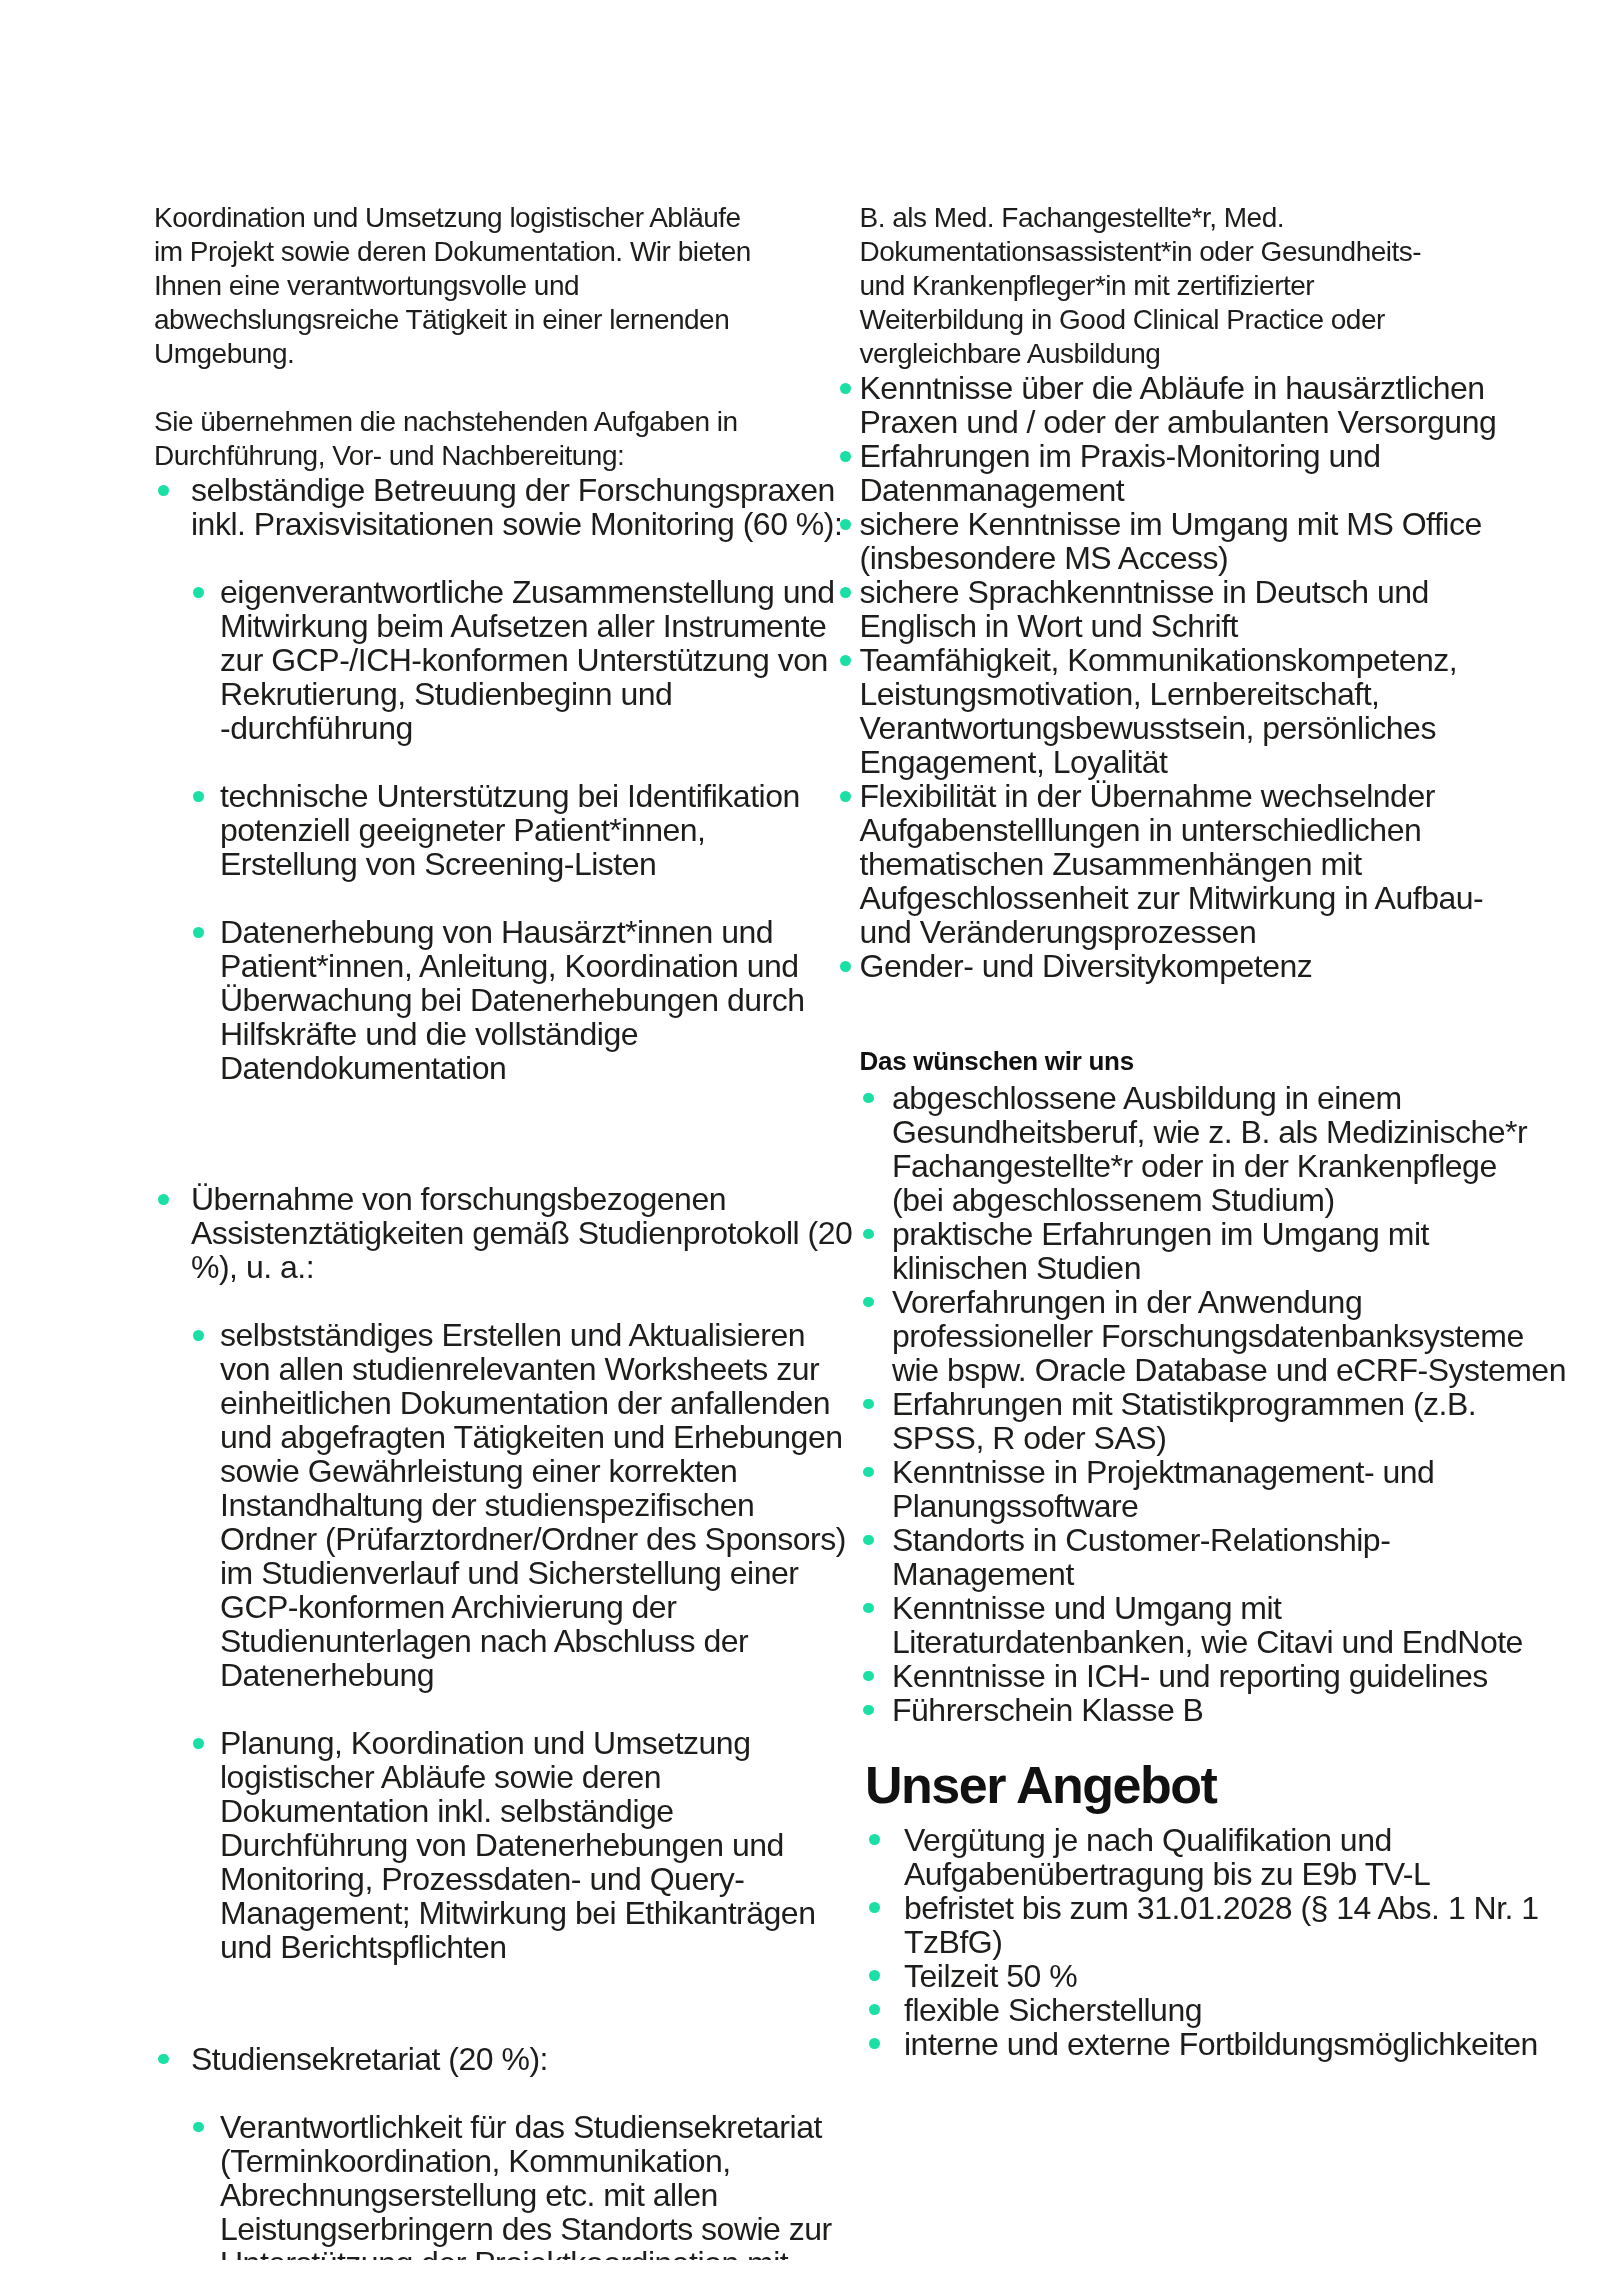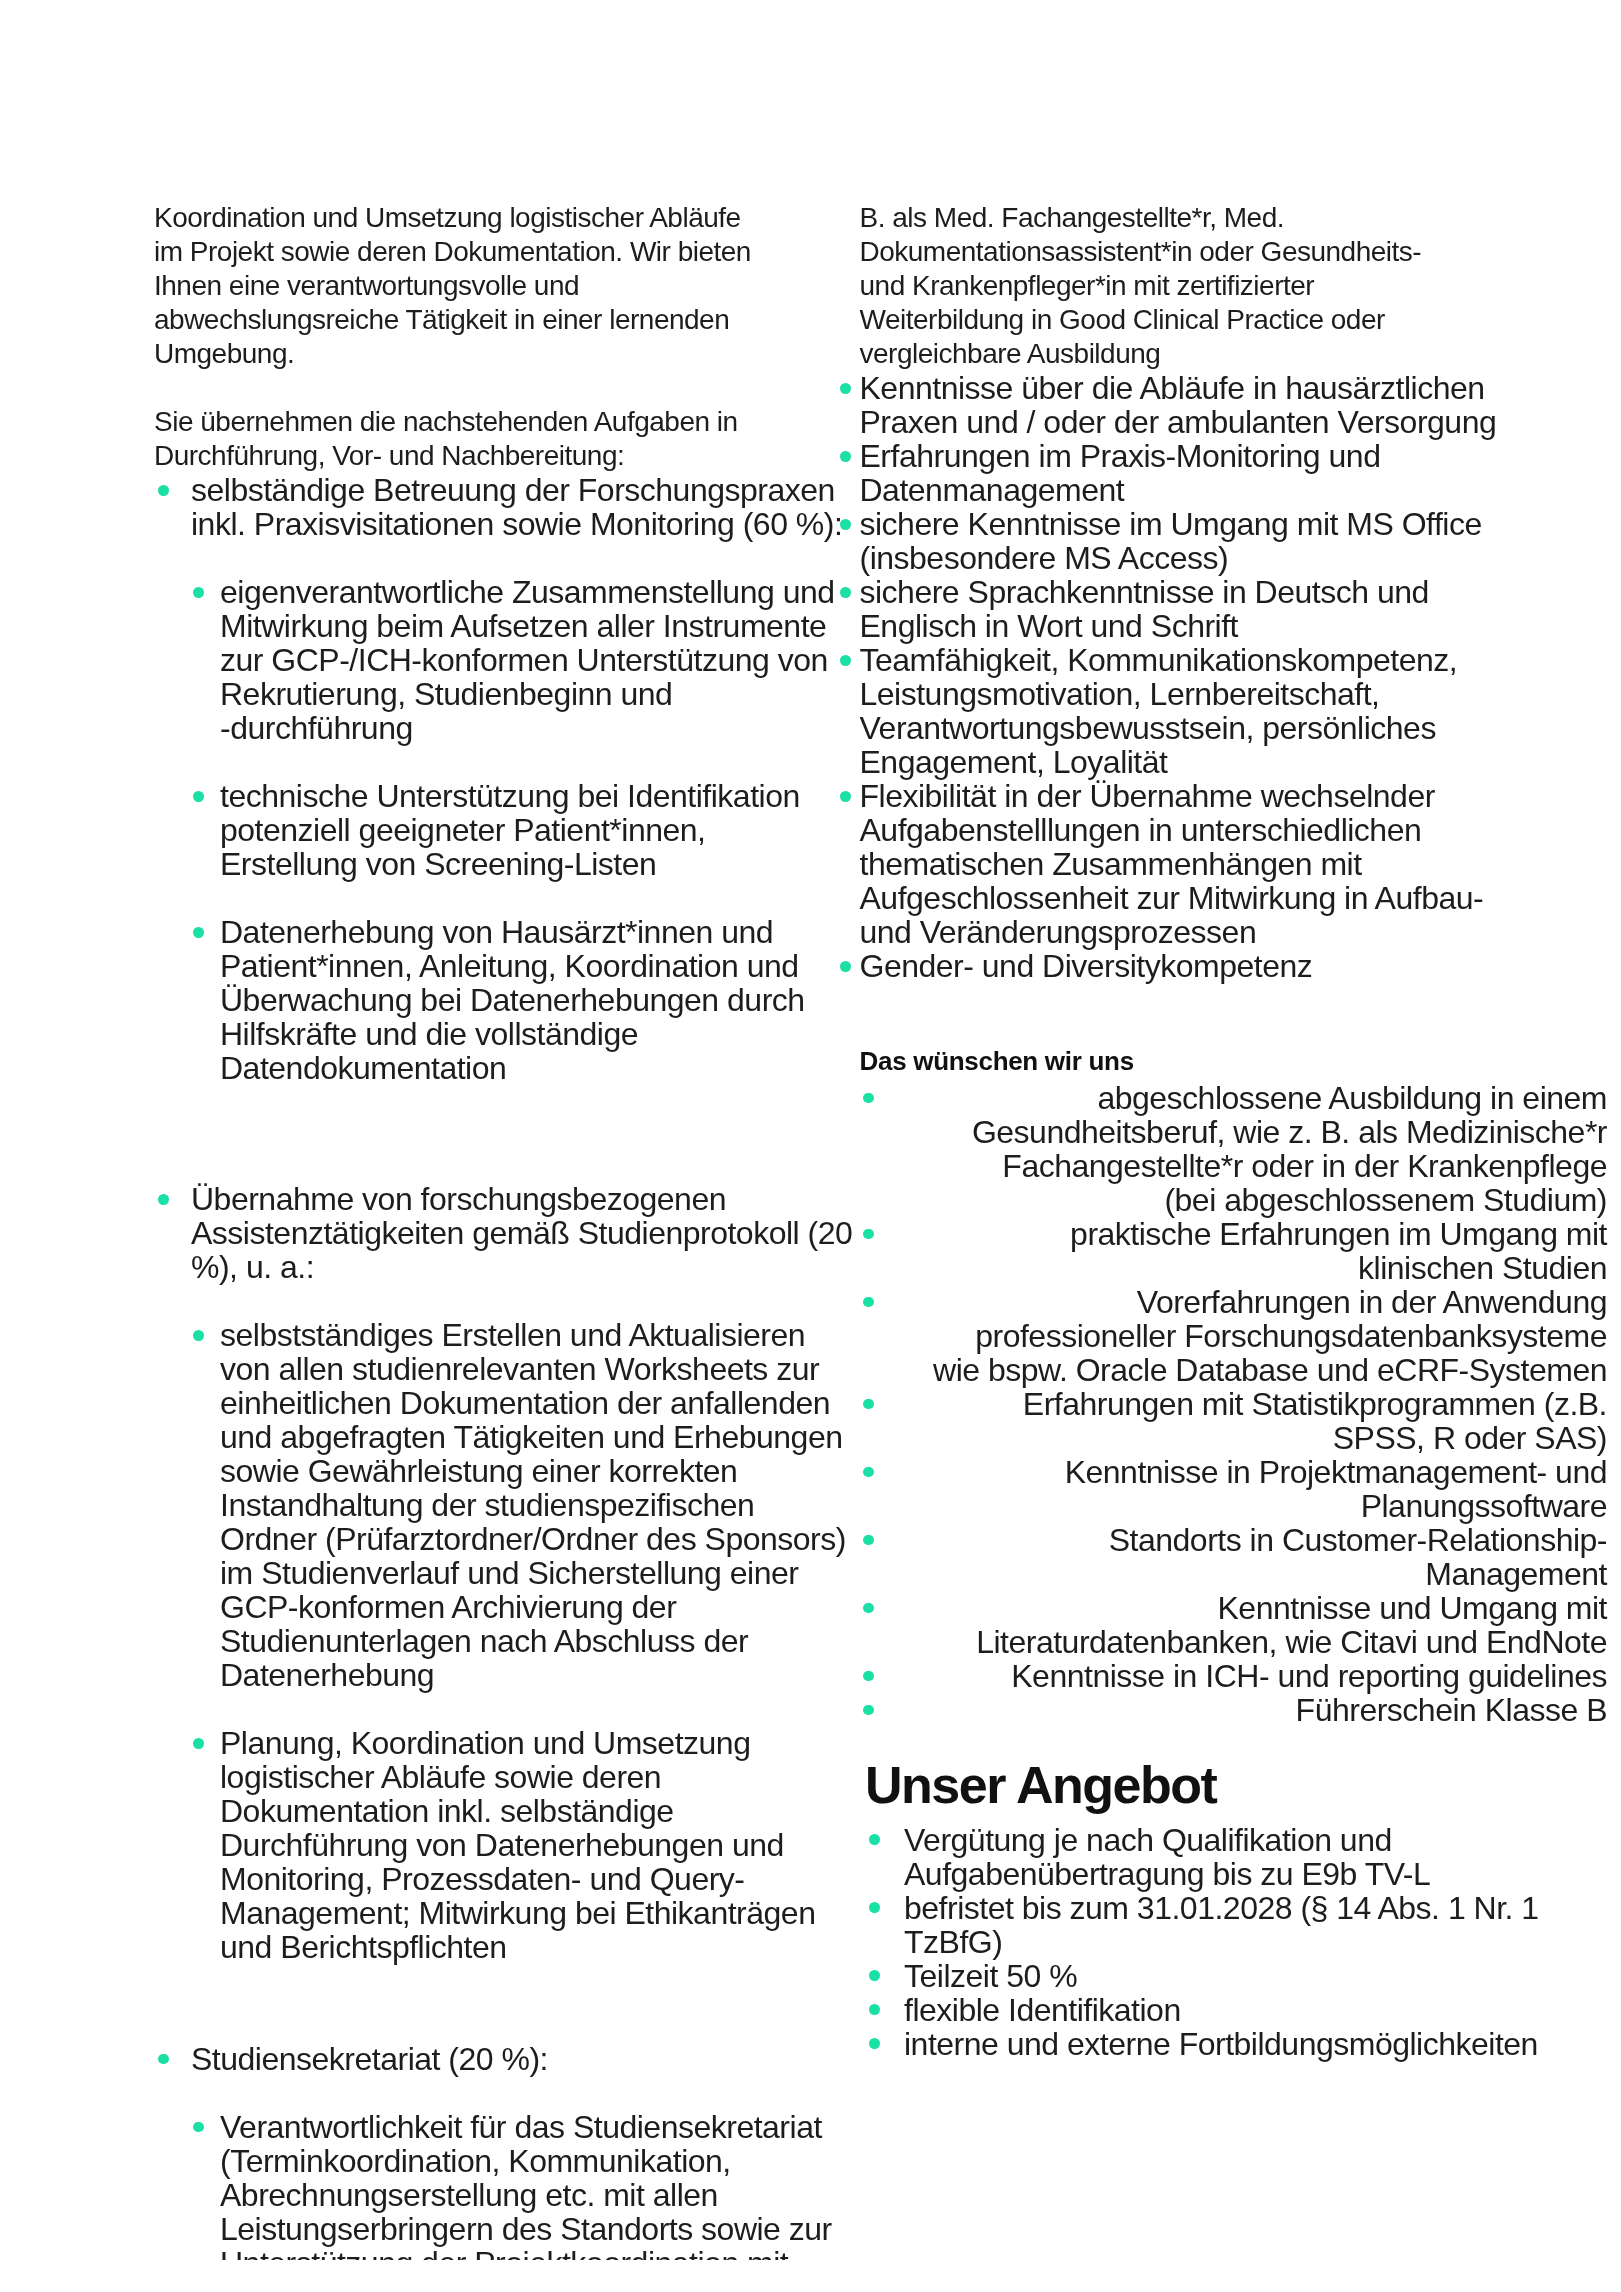--- a/index.html
+++ b/index.html
@@ -58,21 +58,21 @@
 
   
   .wishes-heading {
     margin: 61px 0 2.9px 26.5px;
     font-size: 26px;
     line-height: 34px;
     font-weight: bold;
     letter-spacing: -0.3px;
     color: #111111;
   }
-  .li-r2 { padding-left: 59px; text-align: right; }
+  .li-r2 { padding-left: 59px; }
   .li-r2 > .dot { left: 30px; }
 
   
   .offer-heading {
     margin: 29px 0 7.8px 32px;
     font-size: 52px;
     line-height: 59px;
     font-weight: bold;
     letter-spacing: -1.5px;
     color: #111111;
@@ -210,20 +210,20 @@
     </ul>
 
     <h1 class="offer-heading">Unser Angebot</h1>
 
     <ul class="list">
       <li class="li li-r3"><span class="dot"></span><span>Vergütung je nach Qualifikation und
 Aufgabenübertragung bis zu E9b TV-L</span></li>
       <li class="li li-r3"><span class="dot"></span><span>befristet bis zum 31.01.2028 (§ 14 Abs. 1 Nr. 1
 TzBfG)</span></li>
       <li class="li li-r3"><span class="dot"></span><span>Teilzeit 50 %</span></li>
-      <li class="li li-r3"><span class="dot"></span><span>flexible Identifikation</span></li>
+      <li class="li li-r3"><span class="dot"></span><span>flexible Sicherstellung</span></li>
       <li class="li li-r3"><span class="dot"></span><span>interne und externe Fortbildungsmöglichkeiten</span></li>
     </ul>
 
   </section>
 
 </div>
 
 
 </body></html>

